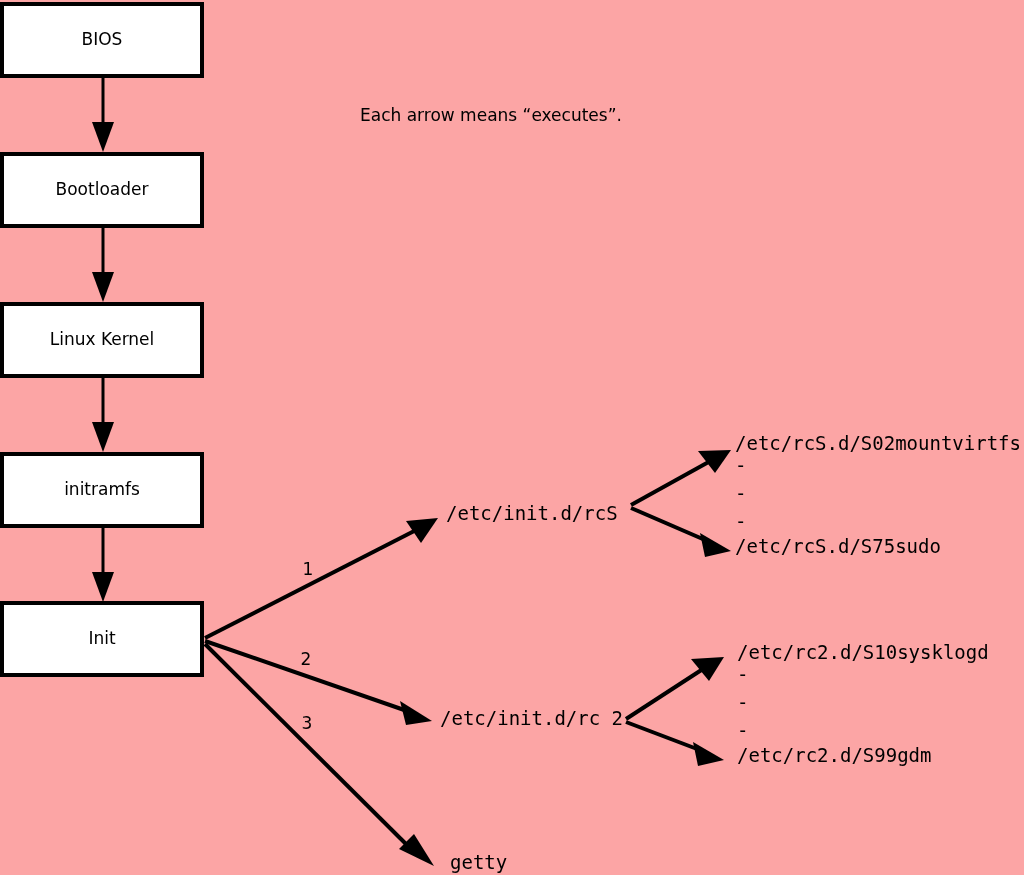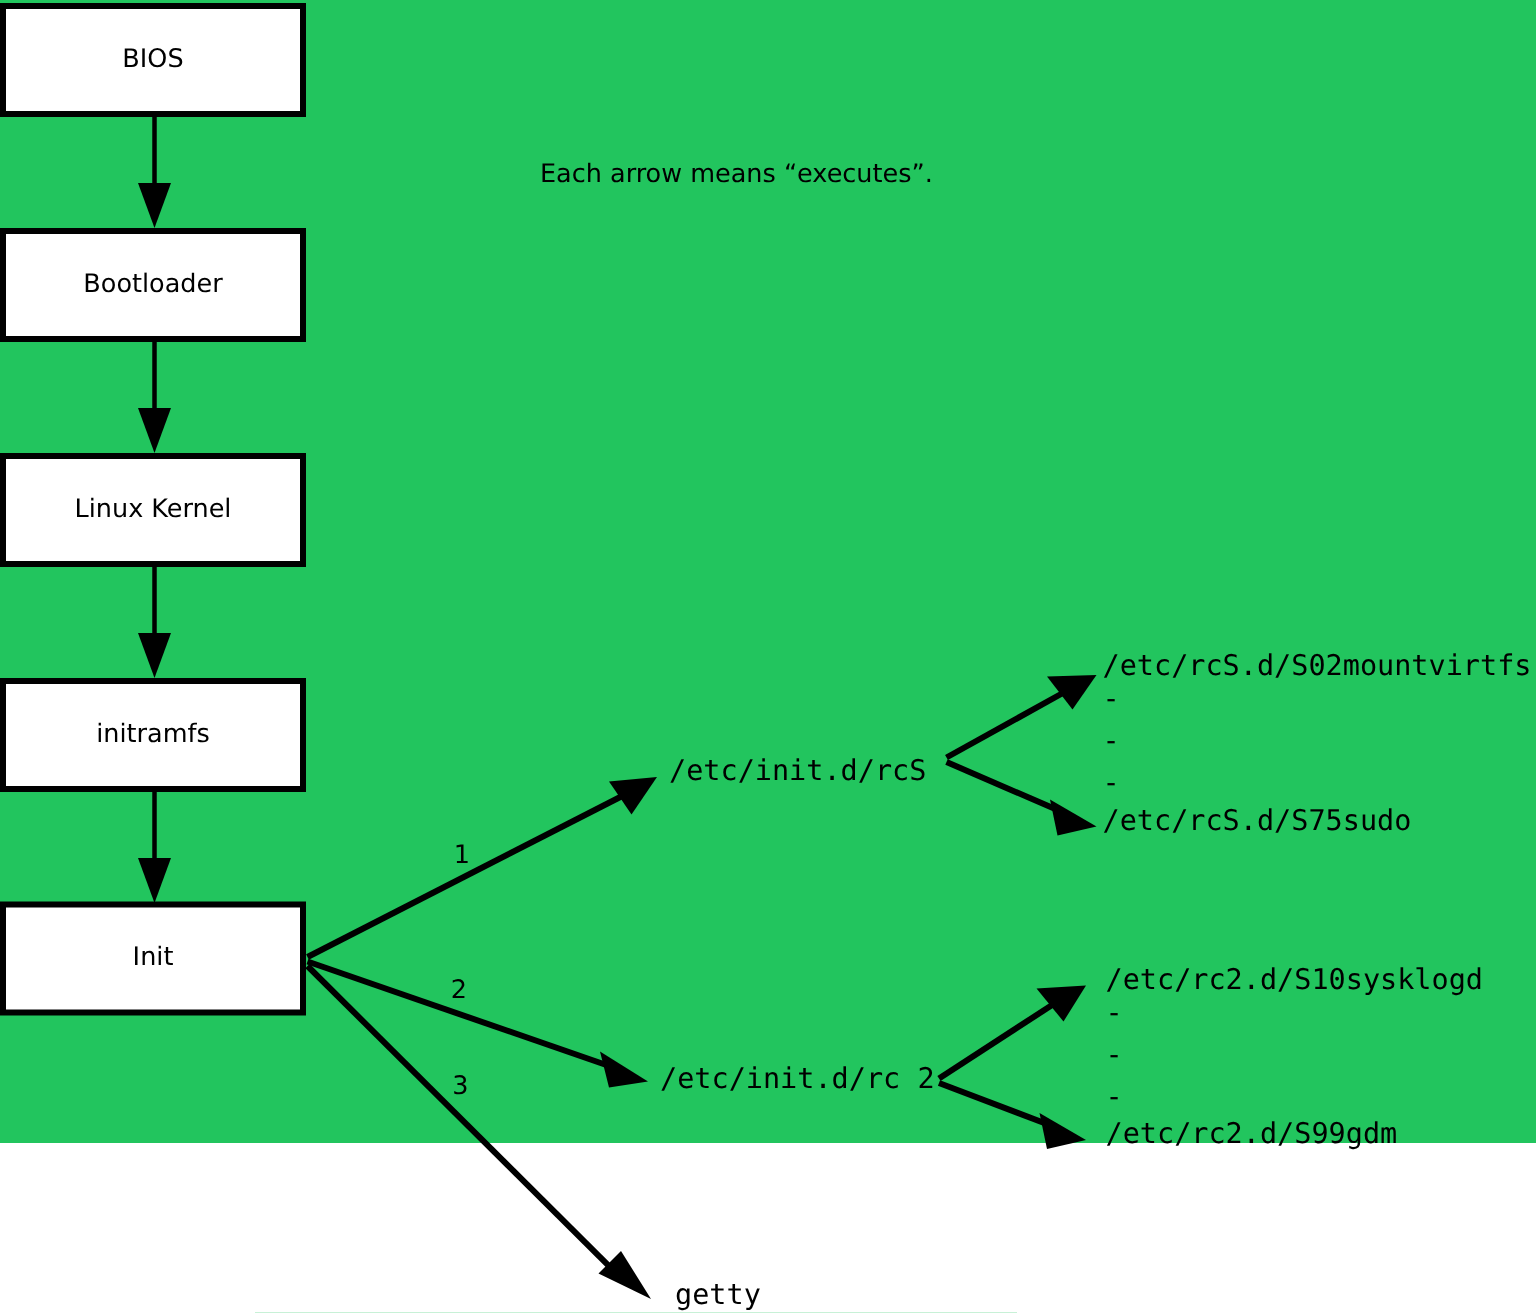--- a/index.html
+++ b/index.html
@@ -9,22 +9,22 @@
   }
   body {
     width: 1024px;
     height: 875px;
     font-family: "DejaVu Sans", sans-serif;
     overflow: hidden;
   }
   #diagram-root {
     position: relative;
     width: 1024px;
-    height: 762px;
-    background: #22c55e;
+    height: 875px;
+    background: #fca5a5;
   }
   svg.diagram-canvas {
     display: block;
     width: 1024px;
     height: 875px;
   }
   .box-rect {
     fill: #ffffff;
     stroke: #000000;
     stroke-width: 4;

